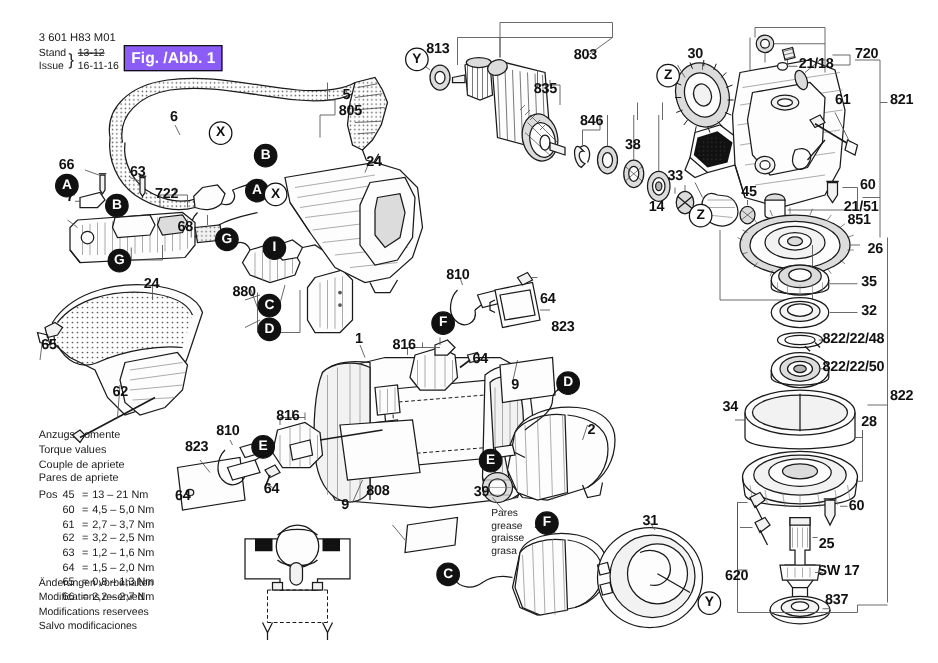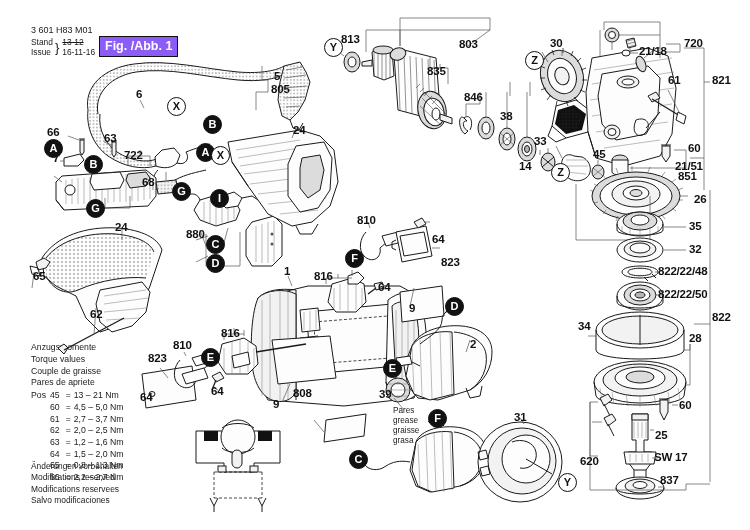--- a/index.html
+++ b/index.html
@@ -53,21 +53,21 @@
       </tr>
     </tbody>
       </table>
   </div>
 
   <div class="figbox" style="left:99px;top:36px;">Fig. /Abb. 1</div>
 
   <div class="abs" style="left:31px;top:342px;">
     <div style="font-size:8.7px;line-height:1.36;">Anzugsmomente</div>
     <div style="font-size:8.7px;line-height:1.36;">Torque values</div>
-    <div style="font-size:8.7px;line-height:1.36;">Couple de graisse</div>
+    <div style="font-size:8.7px;line-height:1.36;">Couple de apriete</div>
     <div style="font-size:8.7px;line-height:1.36;">Pares de apriete</div>
     <table style="border-collapse:collapse;font-size:8.7px;line-height:1.34;margin-top:1px;">
       <tbody>
           <tr>
         <td style="padding:0 4px 0 0;text-align:right;">Pos</td>
         <td style="padding:0 3px 0 0;text-align:right;">45</td>
         <td style="padding:0 3px;">=</td>
         <td style="padding:0;white-space:nowrap;">13 – 21 Nm</td>
       </tr>
       <tr>
@@ -79,21 +79,21 @@
       <tr>
         <td></td>
         <td style="padding:0 3px 0 0;text-align:right;">61</td>
         <td style="padding:0 3px;">=</td>
         <td style="padding:0;white-space:nowrap;">2,7 – 3,7 Nm</td>
       </tr>
       <tr>
         <td></td>
         <td style="padding:0 3px 0 0;text-align:right;">62</td>
         <td style="padding:0 3px;">=</td>
-        <td style="padding:0;white-space:nowrap;">2,0 – 2,5 Nm</td>
+        <td style="padding:0;white-space:nowrap;">3,2 – 2,5 Nm</td>
       </tr>
       <tr>
         <td></td>
         <td style="padding:0 3px 0 0;text-align:right;">63</td>
         <td style="padding:0 3px;">=</td>
         <td style="padding:0;white-space:nowrap;">1,2 – 1,6 Nm</td>
       </tr>
       <tr>
         <td></td>
         <td style="padding:0 3px 0 0;text-align:right;">64</td>

